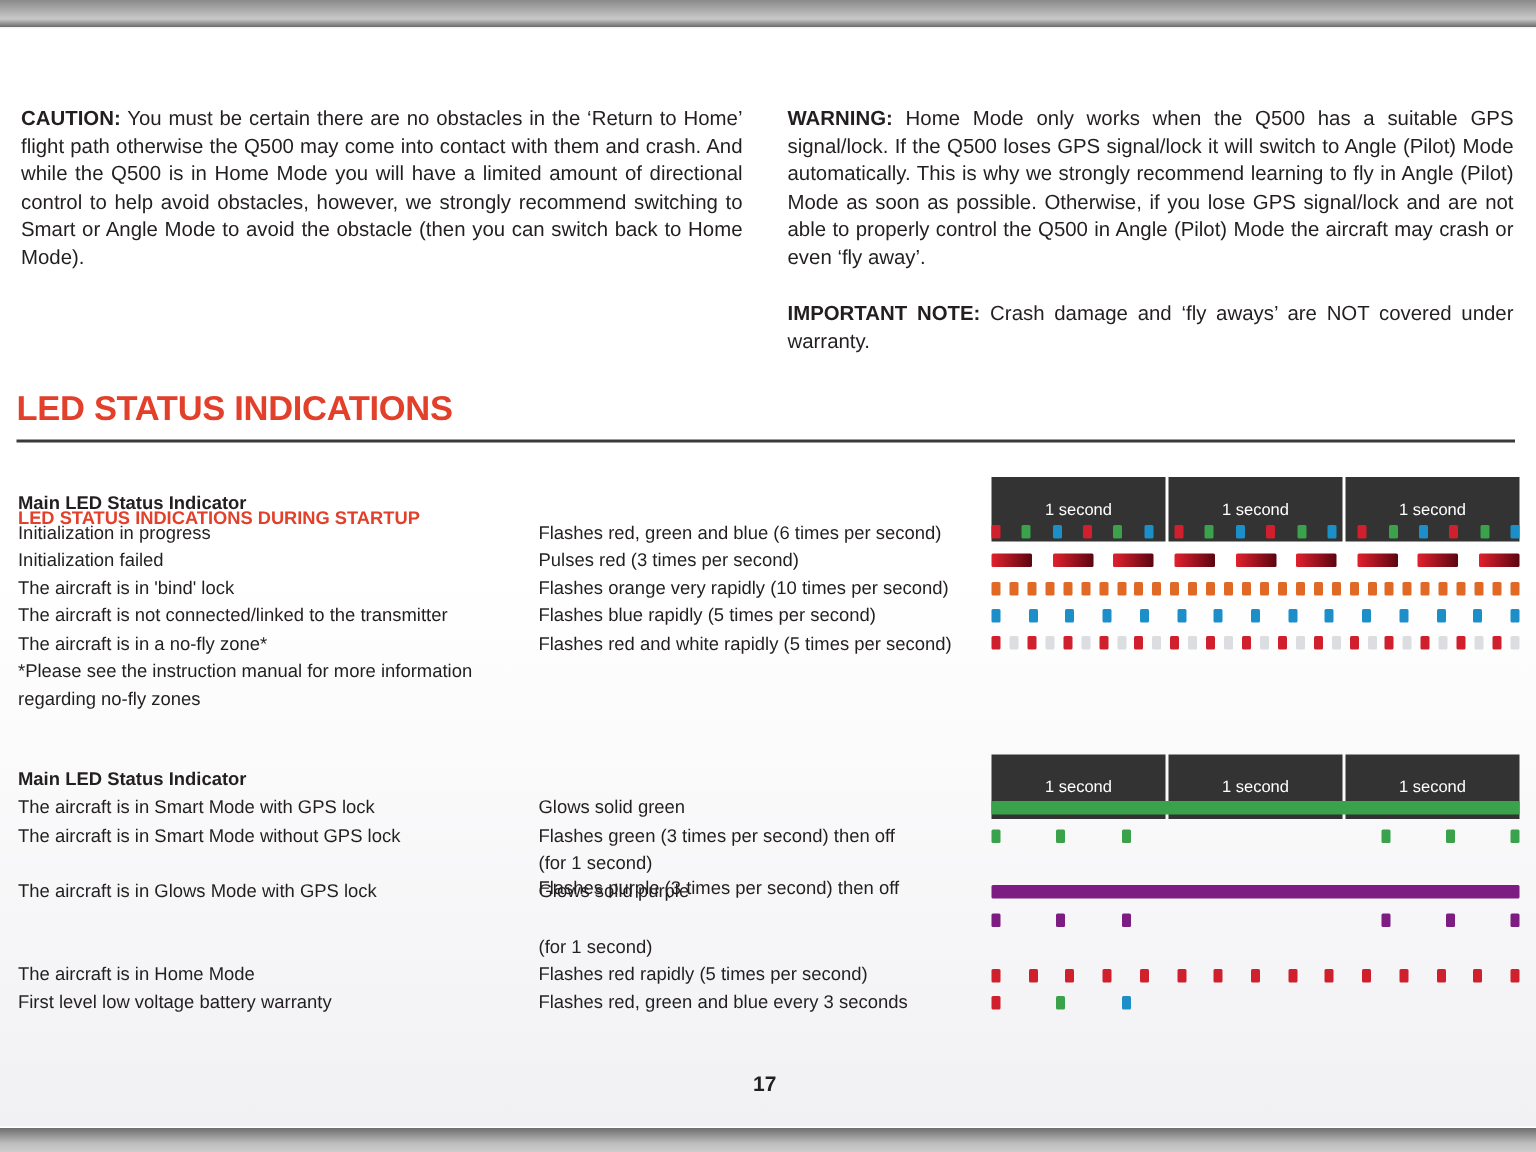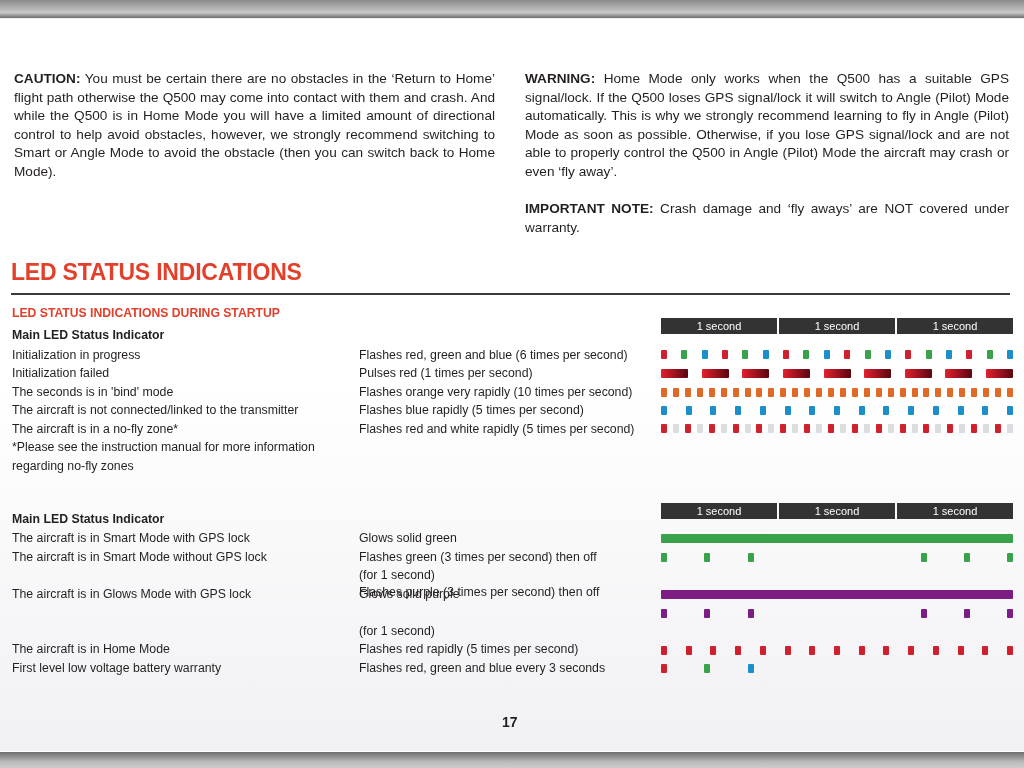--- a/index.html
+++ b/index.html
@@ -30,31 +30,31 @@
   #warning { left:525px; top:51px; width:484px; }
   #important { left:525px; top:181px; width:484px; }
   .main-title {
     position:absolute; left:11px; top:240px; font-size:23px; font-weight:bold;
     color:#e2402b; letter-spacing:-0.2px;
   }
   .title-rule {
     position:absolute; left:11px; top:274px; width:999px; height:2px; background:#3a3a3a;
   }
   .sub-title {
-    position:absolute; left:12px; font-size:12.2px; font-weight:bold; color:#e2402b;
+    position:absolute; left:12px; font-size:12.2px; font-weight:bold; color:#e2402b;margin-top:32px;
   }
   .block-head {
     position:absolute; left:12px; font-size:12.3px; font-weight:bold; color:#231f20;
   }
   .row-label, .row-desc {
     position:absolute; font-size:12.3px; line-height:18.4px; color:#231f20;
   }
   .row-label { left:12px; width:340px; }
   .row-desc { left:359px; width:290px; }
-  .timeline-head { position:absolute; left:661px; width:352px; height:16px; display:flex; gap:2px; }
+  .timeline-head { position:absolute; left:661px; width:352px; height:43px; display:flex; gap:2px; }
   .timeline-head .seg {
     flex:1; background:#333333; color:#ffffff; font-size:11px;
     display:flex; align-items:center; justify-content:center;
   }
   .led-row { position:absolute; left:661px; width:352px; height:10px; }
   .led { position:absolute; top:0; height:9px; border-radius:1px; }
   .page-num { position:absolute; left:502px; top:695px; font-size:14px; font-weight:bold; color:#231f20; }
 </style>
 </head>
 <body>
@@ -104,34 +104,34 @@
       <div class="led" style="left: 224px; width: 6px; background: rgb(28, 143, 200);"></div>
       <div class="led" style="left: 244px; width: 6px; background: rgb(208, 32, 46);"></div>
       <div class="led" style="left: 265px; width: 6px; background: rgb(58, 162, 74);"></div>
       <div class="led" style="left: 285px; width: 6px; background: rgb(28, 143, 200);"></div>
       <div class="led" style="left: 305px; width: 6px; background: rgb(208, 32, 46);"></div>
       <div class="led" style="left: 326px; width: 6px; background: rgb(58, 162, 74);"></div>
       <div class="led" style="left: 346px; width: 6px; background: rgb(28, 143, 200);"></div>
     </div>
 
   <div class="row-label" style="top:345px">Initialization failed</div>
-  <div class="row-desc" style="top:345px">Pulses red (1 times per second)</div>
+  <div class="row-desc" style="top:345px">Pulses red (3 times per second)</div>
   <div class="led-row" style="top:350px">
       <div class="led" style="left: 0px; width: 27px; background: linear-gradient(90deg, rgb(226, 32, 46), rgb(90, 6, 16));"></div>
       <div class="led" style="left: 41px; width: 27px; background: linear-gradient(90deg, rgb(226, 32, 46), rgb(90, 6, 16));"></div>
       <div class="led" style="left: 81px; width: 27px; background: linear-gradient(90deg, rgb(226, 32, 46), rgb(90, 6, 16));"></div>
       <div class="led" style="left: 122px; width: 27px; background: linear-gradient(90deg, rgb(226, 32, 46), rgb(90, 6, 16));"></div>
       <div class="led" style="left: 163px; width: 27px; background: linear-gradient(90deg, rgb(226, 32, 46), rgb(90, 6, 16));"></div>
       <div class="led" style="left: 203px; width: 27px; background: linear-gradient(90deg, rgb(226, 32, 46), rgb(90, 6, 16));"></div>
       <div class="led" style="left: 244px; width: 27px; background: linear-gradient(90deg, rgb(226, 32, 46), rgb(90, 6, 16));"></div>
       <div class="led" style="left: 284px; width: 27px; background: linear-gradient(90deg, rgb(226, 32, 46), rgb(90, 6, 16));"></div>
       <div class="led" style="left: 325px; width: 27px; background: linear-gradient(90deg, rgb(226, 32, 46), rgb(90, 6, 16));"></div>
     </div>
 
-  <div class="row-label" style="top:364px">The seconds is in 'bind' mode</div>
+  <div class="row-label" style="top:364px">The aircraft is in 'bind' lock</div>
   <div class="row-desc" style="top:364px">Flashes orange very rapidly (10 times per second)</div>
   <div class="led-row" style="top:369px">
       <div class="led" style="left: 0px; width: 6px; background: rgb(224, 106, 37);"></div>
       <div class="led" style="left: 12px; width: 6px; background: rgb(224, 106, 37);"></div>
       <div class="led" style="left: 24px; width: 6px; background: rgb(224, 106, 37);"></div>
       <div class="led" style="left: 36px; width: 6px; background: rgb(224, 106, 37);"></div>
       <div class="led" style="left: 48px; width: 6px; background: rgb(224, 106, 37);"></div>
       <div class="led" style="left: 60px; width: 6px; background: rgb(224, 106, 37);"></div>
       <div class="led" style="left: 72px; width: 6px; background: rgb(224, 106, 37);"></div>
       <div class="led" style="left: 84px; width: 6px; background: rgb(224, 106, 37);"></div>

